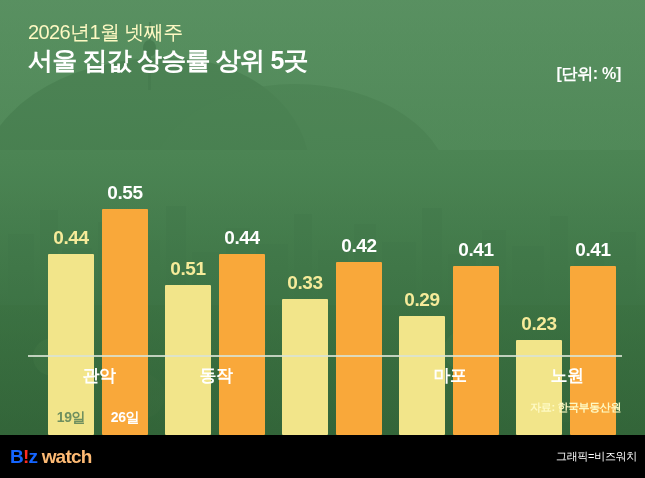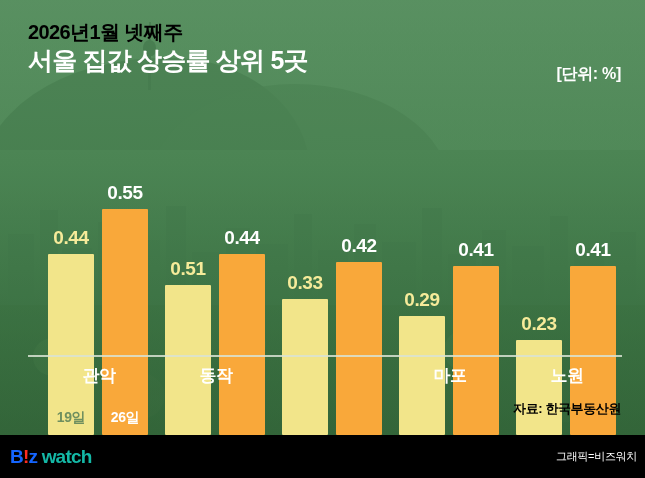--- a/index.html
+++ b/index.html
@@ -119,23 +119,23 @@
   }
 
   
   .header {
     position: absolute;
     left: 28px;
     top: 20px;
     z-index: 5;
   }
   .title-line1 {
-    color: #000000;
+    color: #fef9c3;
     font-size: 20px;
-    font-weight: bold;
+    font-weight: normal;
     letter-spacing: -0.6px;
     line-height: 25px;
     white-space: nowrap;
   }
   .title-line2 {
     color: #ffffff;
     font-size: 25px;
     font-weight: bold;
     letter-spacing: -0.8px;
     line-height: 31px;
@@ -217,22 +217,22 @@
     letter-spacing: -0.4px;
     text-align: center;
     white-space: nowrap;
   }
 
   .source {
     position: absolute;
     right: 24px;
     top: 400px;
     z-index: 6;
-    color: #000000;
-    font-size: 13px;
+    color: #fef9c3;
+    font-size: 11px;
     font-weight: bold;
     letter-spacing: -0.4px;
     text-align: right;
   }
 
   
   .footer {
     position: absolute;
     left: 0;
     bottom: 0;
@@ -246,21 +246,21 @@
     left: 10px;
     top: 11px;
     font-size: 19px;
     font-weight: bold;
     letter-spacing: -0.8px;
     line-height: 21px;
   }
   .logo .b { color: #1565ff; }
   .logo .bang { color: #ff2d20; }
   .logo .z { color: #1565ff; }
-  .logo .watch { color: #14b8a6; }
+  .logo .watch { color: #fdba74; }
   .credit {
     position: absolute;
     right: 8px;
     top: 14px;
     color: #ffffff;
     font-size: 11px;
     letter-spacing: -0.3px;
   }
 </style>
 </head>

